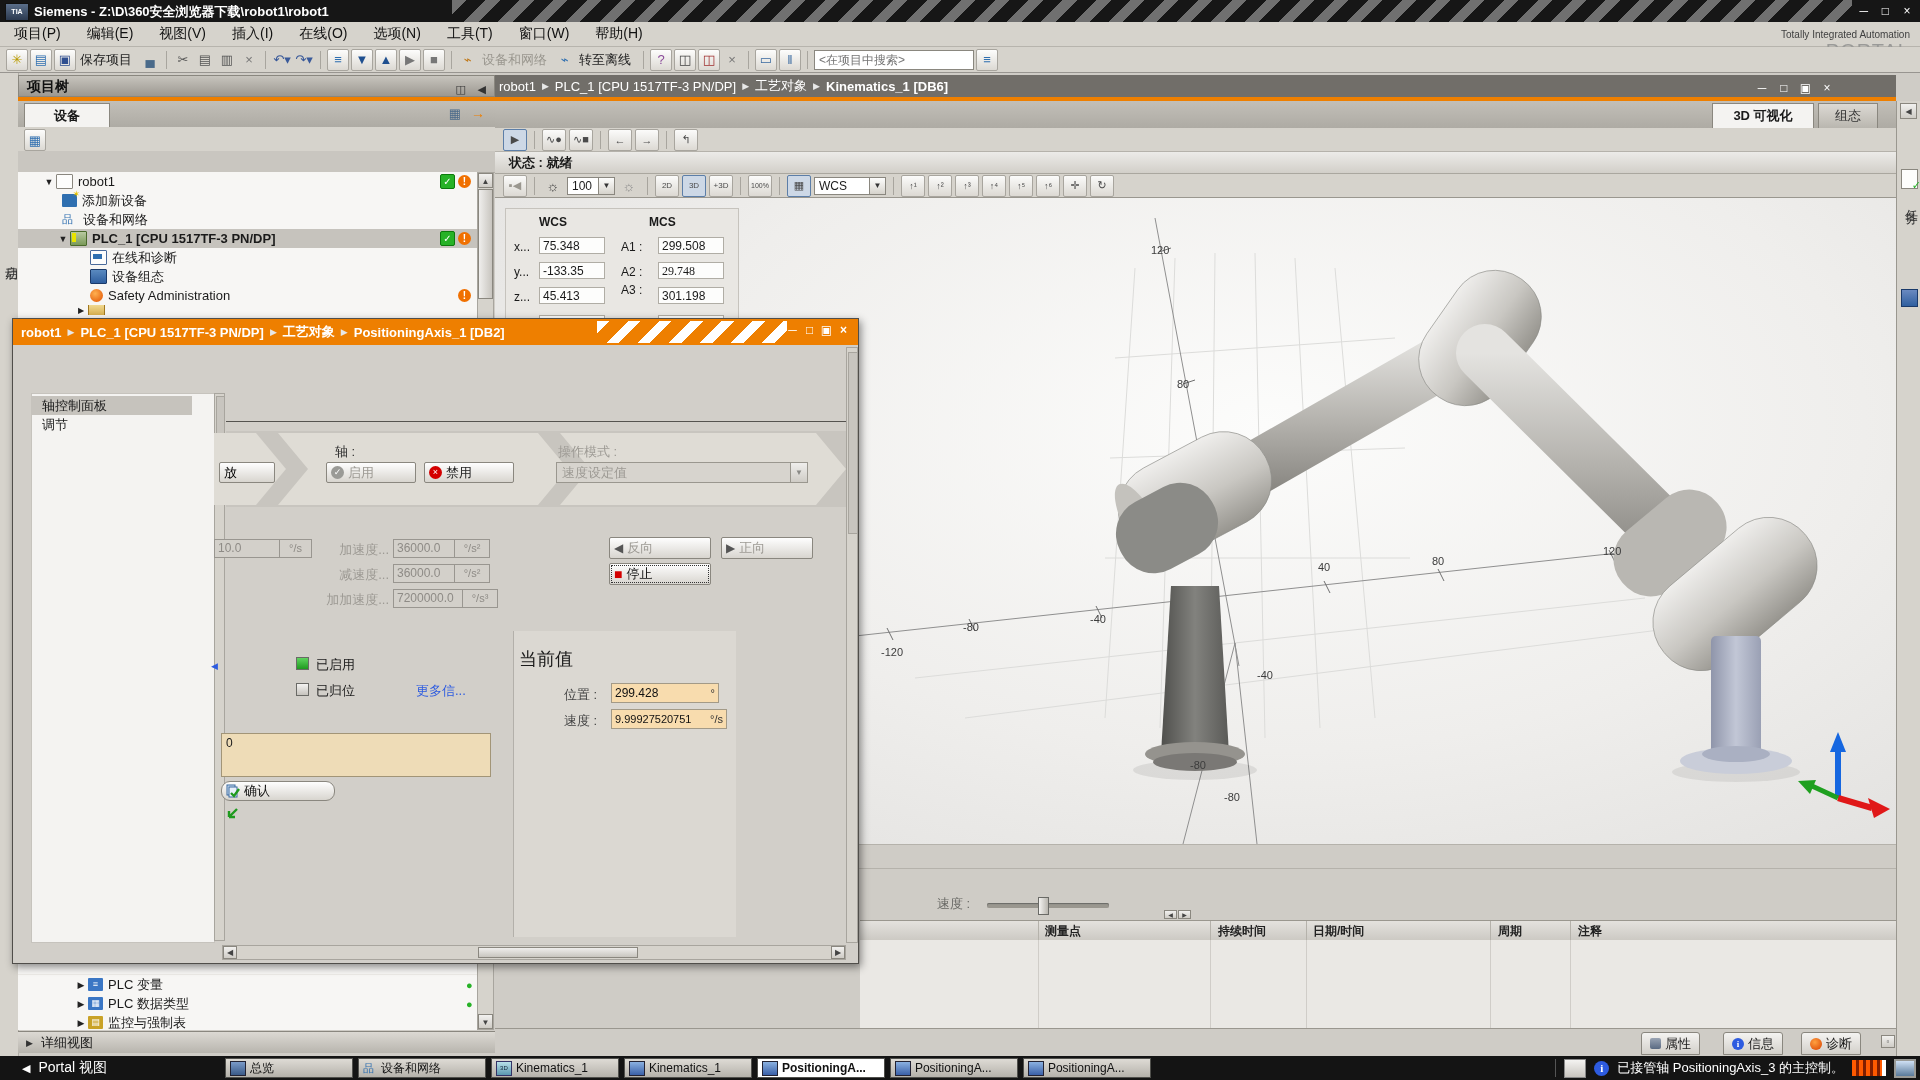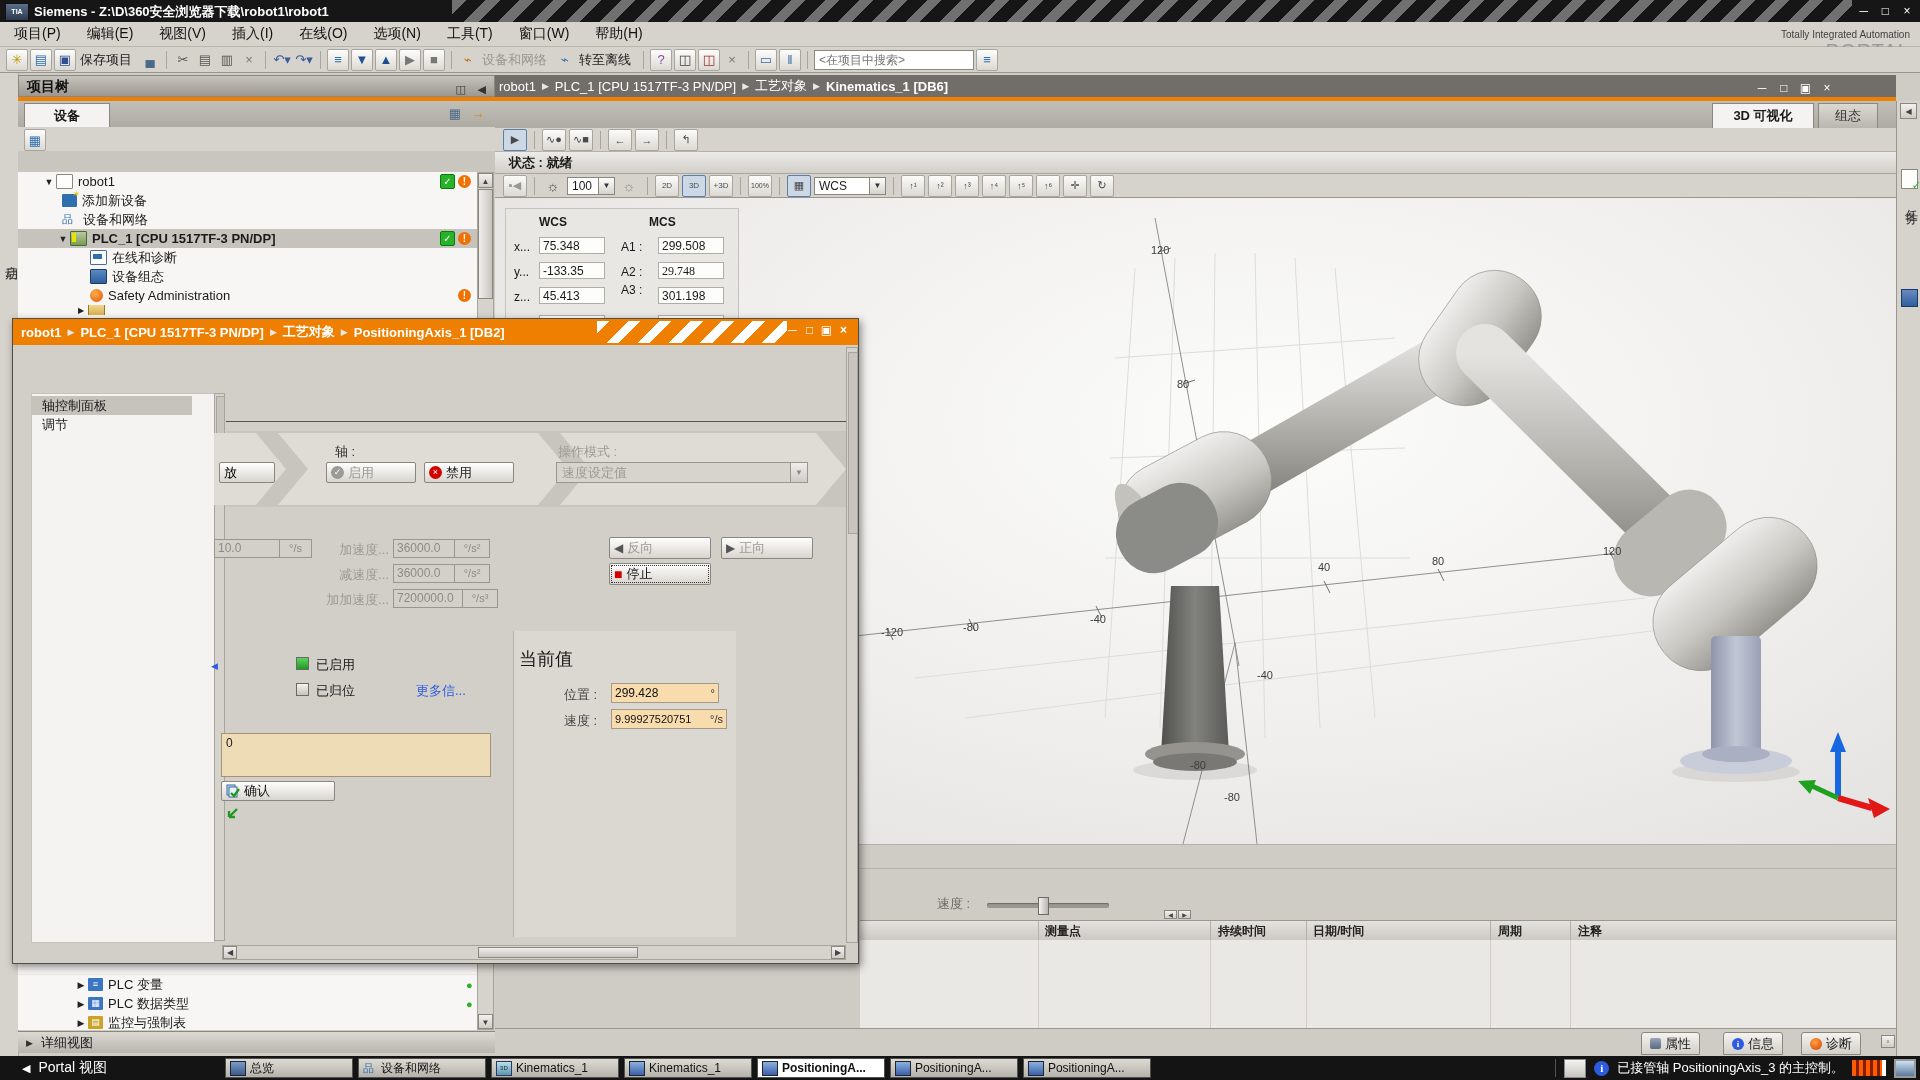--- a/index.html
+++ b/index.html
@@ -440,21 +440,21 @@
         <polygon points="1335,554 1351,554 1343,534" fill="#1667e0"></polygon>
         <line x1="1343" y1="600" x2="1377" y2="610" stroke="#e01818" stroke-width="6"></line>
         <polygon points="1373,600 1379,620 1395,611" fill="#e01818"></polygon>
         <line x1="1343" y1="600" x2="1317" y2="588" stroke="#1fa01f" stroke-width="5"></line>
         <polygon points="1321,582 1315,596 1303,583" fill="#1fa01f"></polygon>
       </g>
     </svg>
 
     <span class="axis-label" style="left:656px;top:46px;">120</span>
     <span class="axis-label" style="left:682px;top:180px;">80</span>
-    <span class="axis-label" style="left:386px;top:428px;text-align:center;">-120</span>
+    <span class="axis-label" style="left:386px;top:448px;text-align:center;">-120</span>
     <span class="axis-label" style="left:468px;top:423px;">-80</span>
     <span class="axis-label" style="left:595px;top:415px;">-40</span>
     <span class="axis-label" style="left:823px;top:363px;">40</span>
     <span class="axis-label" style="left:937px;top:357px;">80</span>
     <span class="axis-label" style="left:1108px;top:347px;">120</span>
     <span class="axis-label" style="left:762px;top:471px;">-40</span>
     <span class="axis-label" style="left:695px;top:561px;">-80</span>
     <span class="axis-label" style="left:729px;top:593px;">-80</span>
 
     <div class="abs coordpanel" style="left:10px;top:10px;width:232px;height:132px;">
@@ -623,21 +623,21 @@
     </span>
     <span class="abs" style="left:551px;top:393px;font-size:13px;color:#444;">速度 :</span>
     <span class="mfield" style="left:598px;top:390px;width:116px;font-size:11px;">
       <span>9.99927520751</span>
       <span class="u">°/s</span>
     </span>
 
     <div class="abs" style="left:208px;top:414px;width:270px;height:44px;background:#eedcb7;border:1px solid #a29577;box-sizing:border-box;font-size:12px;padding:2px 4px;">
       <span>0</span>
     </div>
-    <button class="pbtn" style="left:208px;top:462px;width:114px;height:20px;color:#111;">
+    <button class="pbtn" style="left:208px;top:462px;width:114px;height:20px;color:#111;border-radius:9px;">
       <svg width="14" height="14" viewBox="0 0 14 14">
         <rect x="1" y="1" width="8" height="10" fill="#cfe0f4" stroke="#3a6aa0"></rect>
         <rect x="3" y="3" width="8" height="10" fill="#e8f0fa" stroke="#3a6aa0"></rect>
         <path d="M5 9 L8 12 L13 5" stroke="#1f9a1f" stroke-width="2.4" fill="none"></path>
       </svg>
       <span>确认</span>
     </button>
     <svg class="abs" style="left:212px;top:486px;" width="16" height="16" viewBox="0 0 16 16">
       <path d="M2 14 L10 6 M10 6 L10 12 M10 6 L4 6" stroke="#1f9a1f" stroke-width="2.4" fill="none" transform="rotate(180 7 9)"></path>
     </svg>

